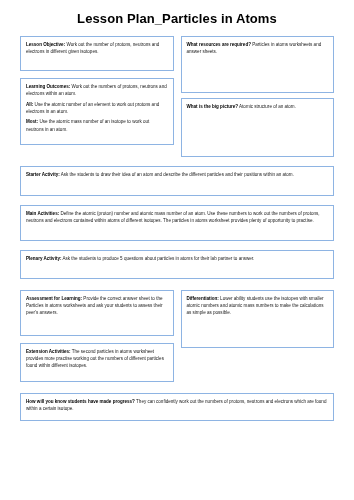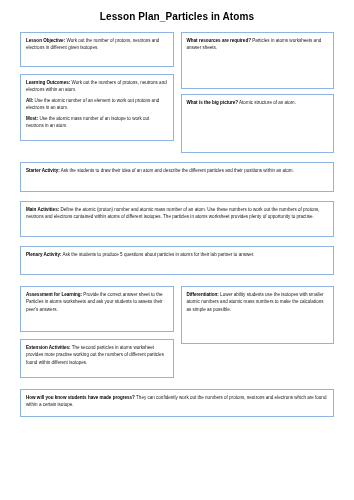--- a/index.html
+++ b/index.html
@@ -18,21 +18,21 @@
   .page {
     position: absolute;
     left: 0; top: 0;
     width: 354px;
     height: 500px;
     box-sizing: border-box;
     padding: 0 20px;
   }
   .doc-title {
     text-align: center;
-    font-size: 10px;
+    font-size: 13px;
     font-weight: bold;
     letter-spacing: 0.1px;
     margin: 0;
     padding-top: 11px;
     padding-bottom: 9px;
     color: #000;
     line-height: 1.2;
   }
   .cols {
     display: flex;

